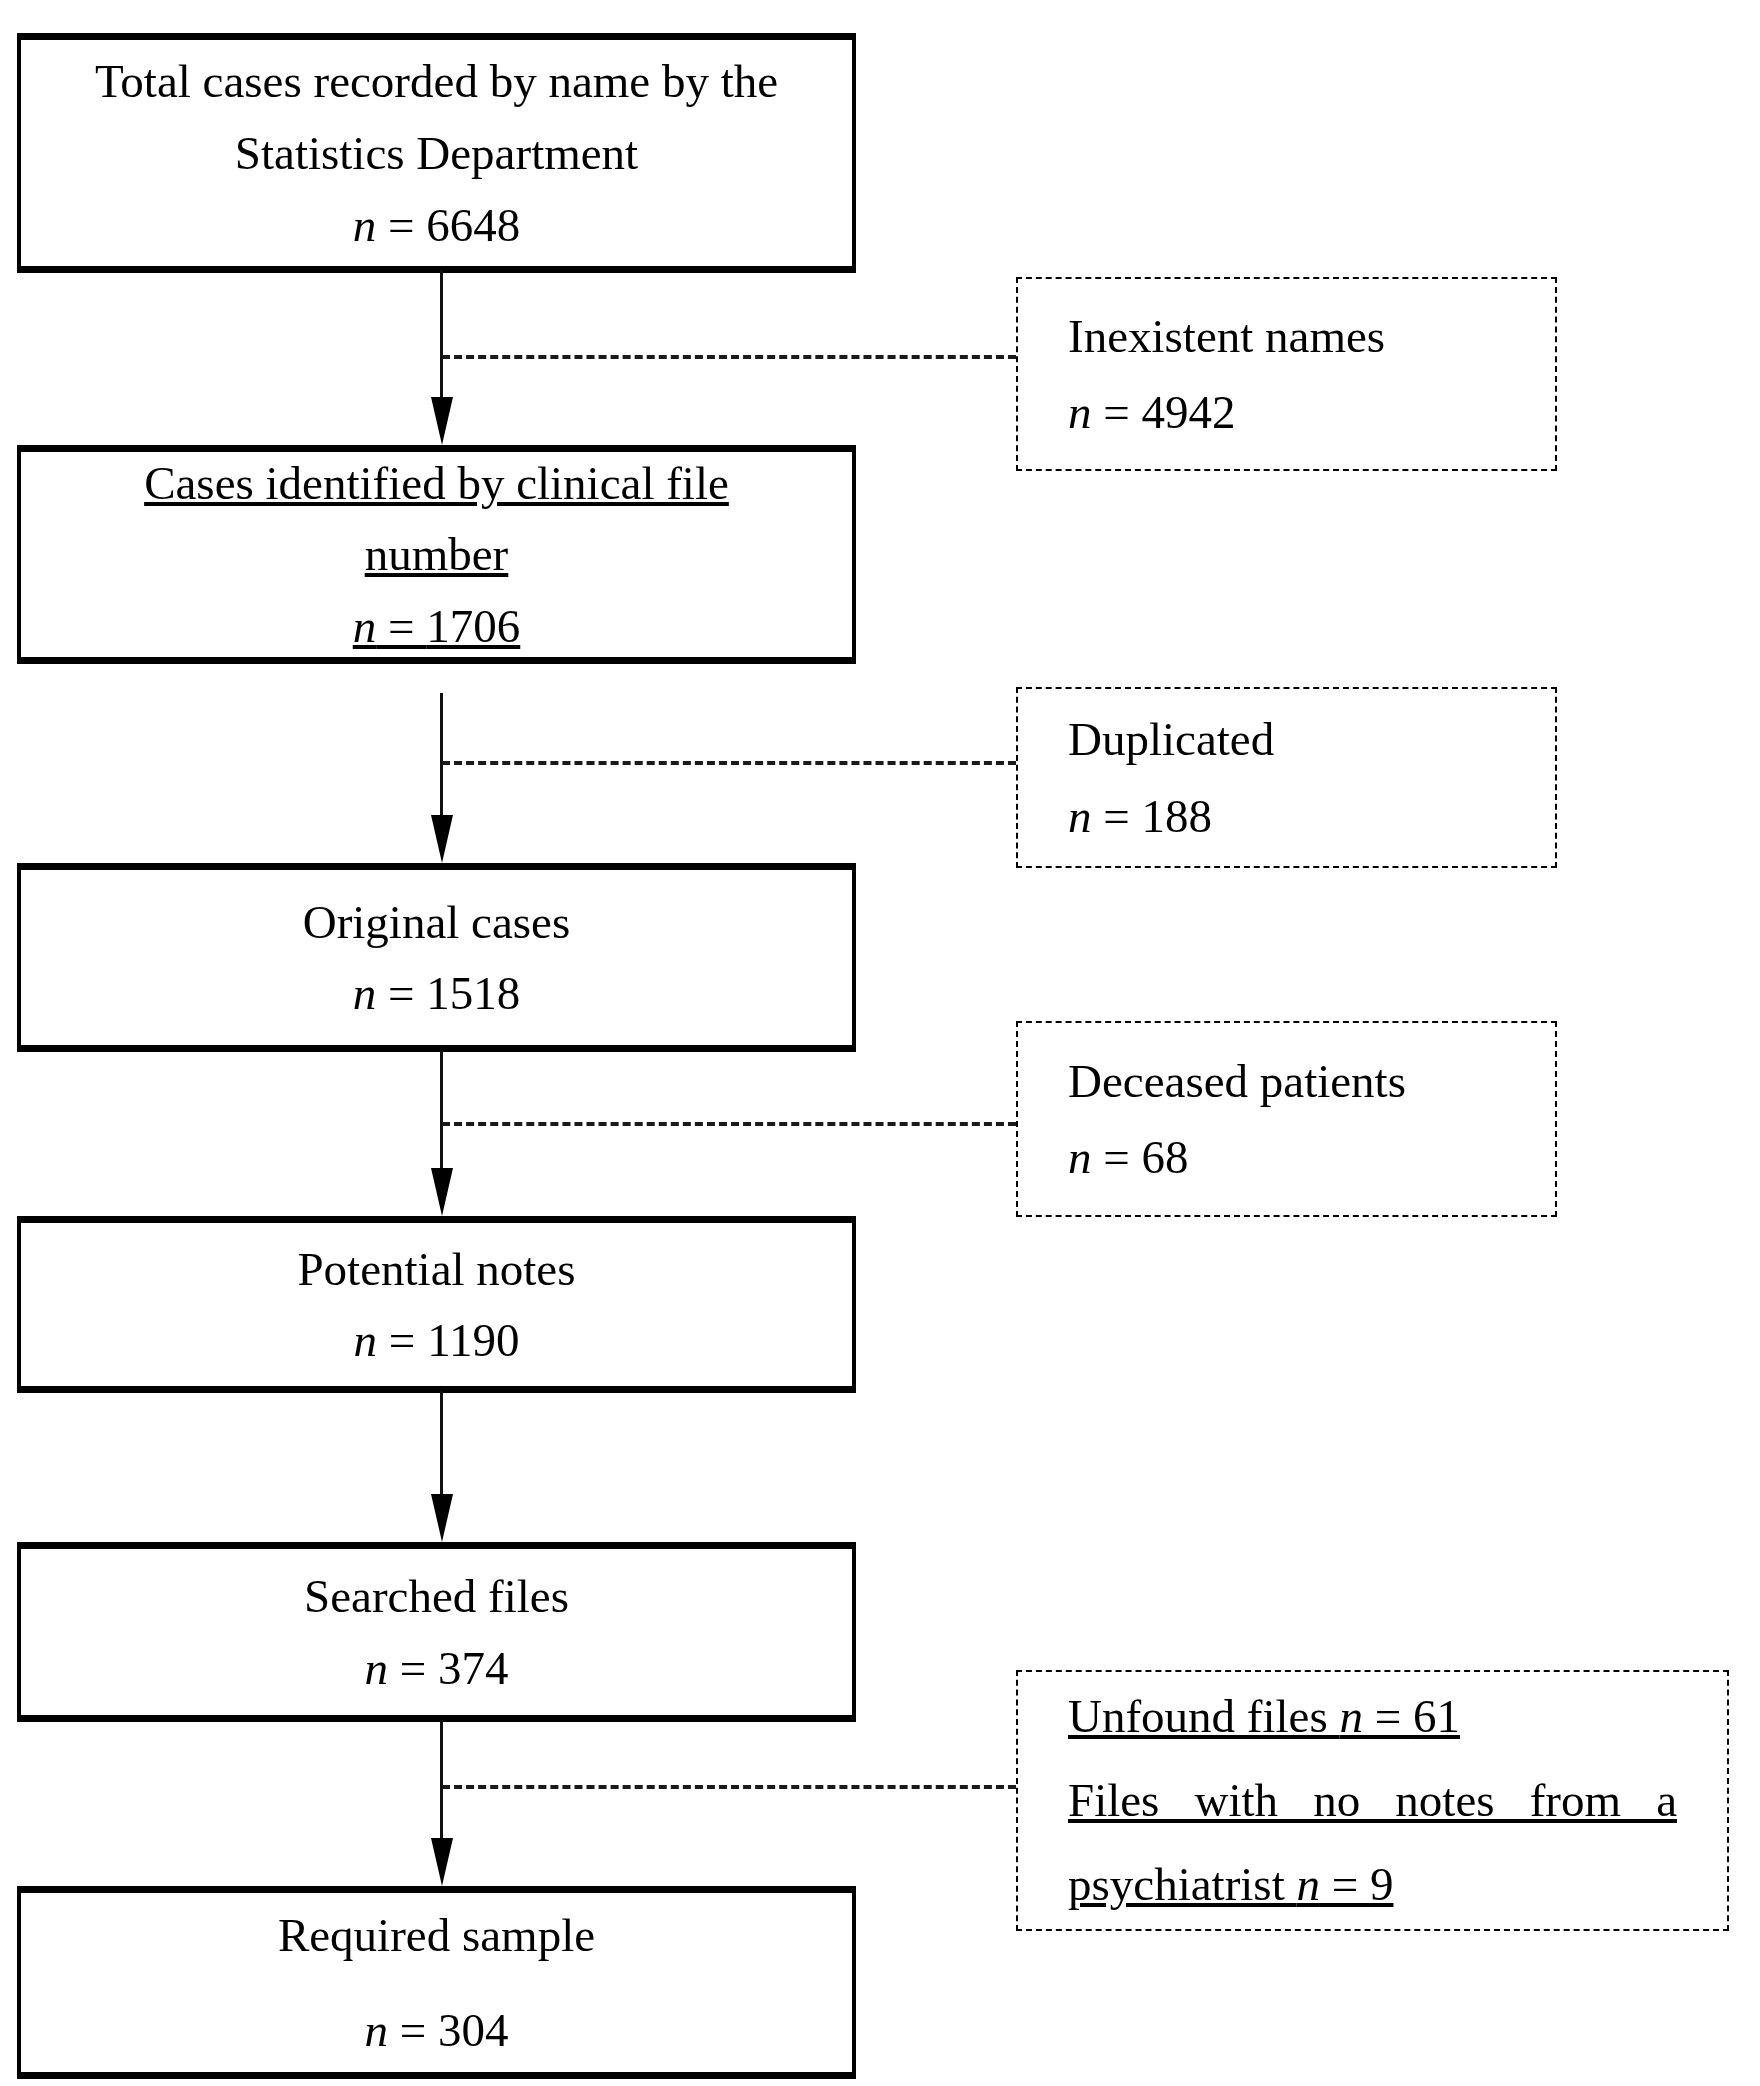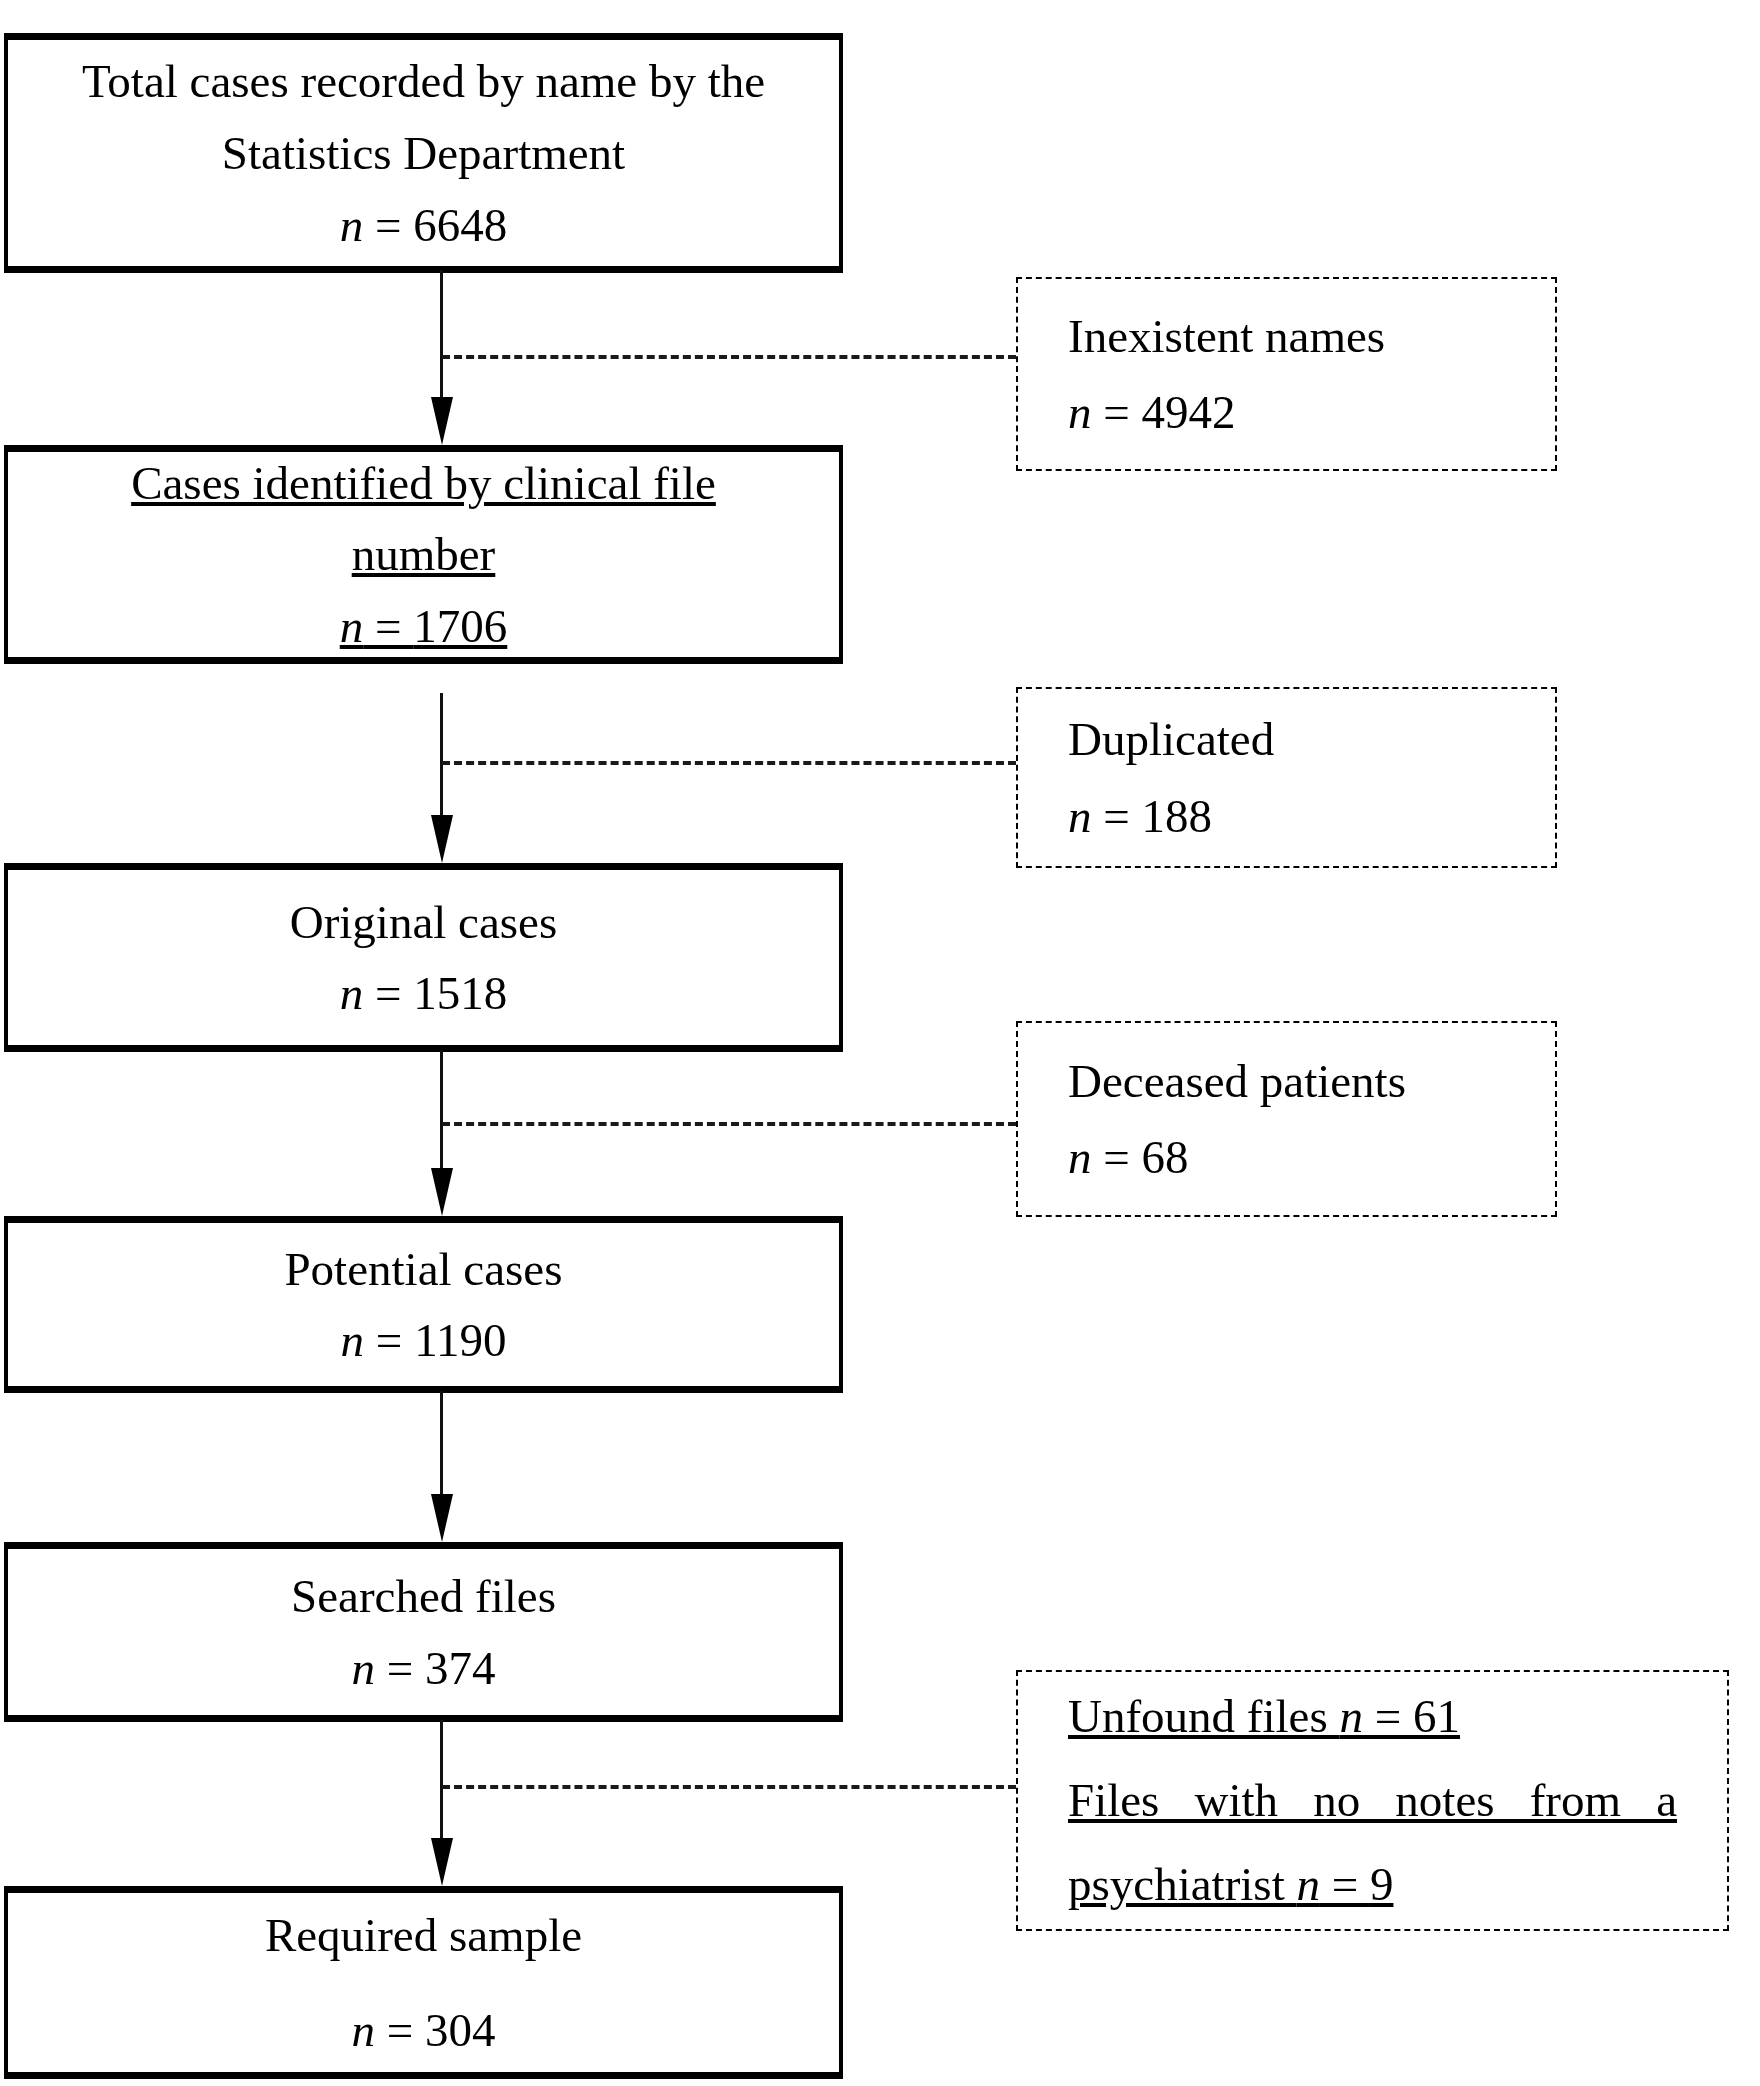--- a/index.html
+++ b/index.html
@@ -10,21 +10,21 @@
     height: 2087px;
     background: #ffffff;
     font-family: "Liberation Serif", "DejaVu Serif", serif;
     color: #000000;
     font-size: 47px;
   }
 
   
   .mbox {
     position: absolute;
-    left: 4px;
+    left: 17px;
     width: 839px;
     border: 4.5px solid #000;
     border-top-width: 7.3px;
     border-bottom-width: 7.3px;
     background: #fff;
     display: flex;
     flex-direction: column;
     align-items: center;
     justify-content: center;
     gap: 17.5px;
@@ -101,21 +101,21 @@
     <div class="line">number</div>
     <div class="line nline"><i>n</i><span> = </span><span>1706</span></div>
   </div>
 
   <div class="mbox" style="top:863px;height:189px;text-align:center;">
     <div class="line">Original cases</div>
     <div class="line nline"><i>n</i><span> = </span><span>1518</span></div>
   </div>
 
   <div class="mbox" style="top:1216px;height:177px;">
-    <div class="line">Potential cases</div>
+    <div class="line">Potential notes</div>
     <div class="line nline"><i>n</i><span> = </span><span>1190</span></div>
   </div>
 
   <div class="mbox" style="top:1542px;height:180px;">
     <div class="line">Searched files</div>
     <div class="line nline"><i>n</i><span> = </span><span>374</span></div>
   </div>
 
   <div class="mbox" style="top:1886px;height:193px;gap:40px;">
     <div class="line">Required sample</div>

